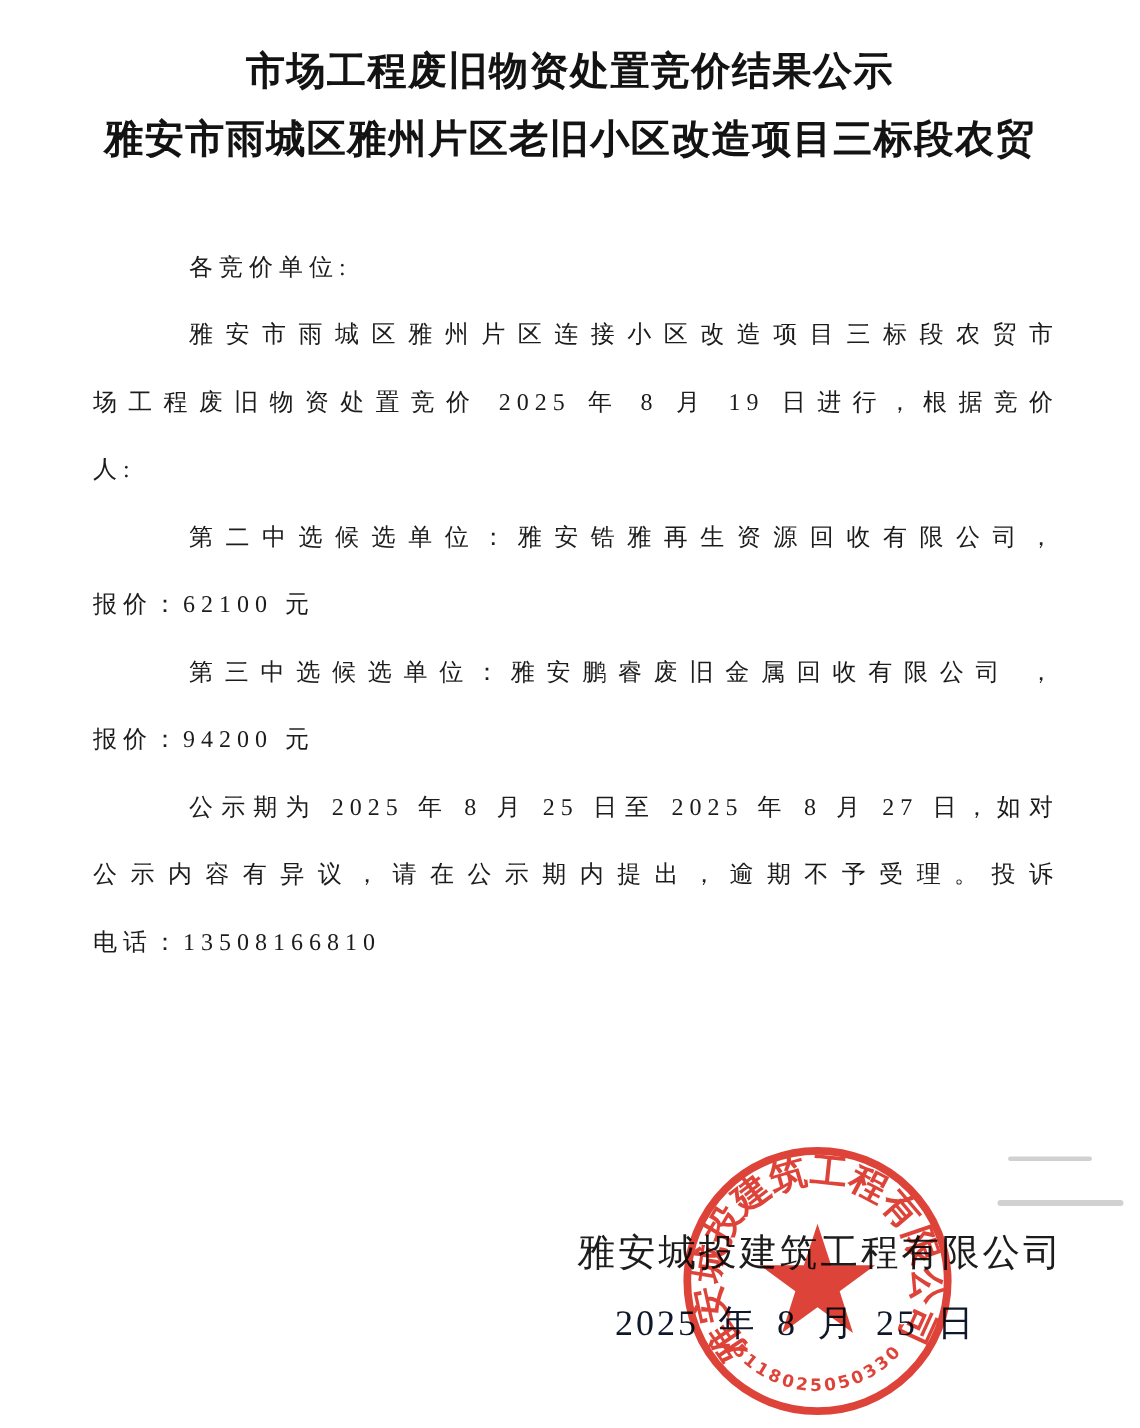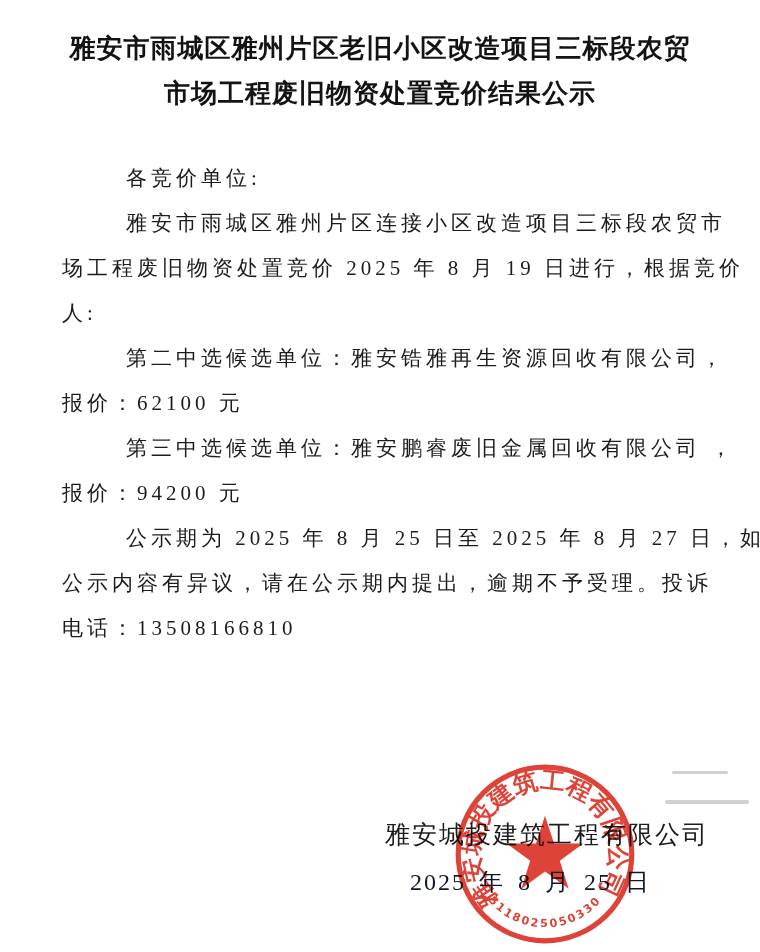--- a/index.html
+++ b/index.html
@@ -22,21 +22,21 @@
     font-weight: 700;
     font-size: 26px;
     line-height: 45px;
     letter-spacing: 1px;
     color: #131313;
   }
   .doc-body {
     margin-top: 40px;
     padding: 0 54px 0 62px;
     font-family: "Liberation Serif", "DejaVu Serif", serif;
-    font-size: 21px;
+    font-size: 16px;
     color: #1c1c1c;
   }
   .line {
     height: 45px;
     line-height: 45px;
     white-space: nowrap;
     letter-spacing: 4px;
     text-align: justify;
     text-align-last: justify;
   }
@@ -88,22 +88,22 @@
   }
   .artifact.a1 { left: 672px; top: 771px; width: 56px; height: 3px; }
   .artifact.a2 { left: 665px; top: 800px; width: 84px; height: 4px; }
 </style>
 </head>
 <body>
 
 <div class="page">
 
   <div class="doc-title">
+    <div>市场工程废旧物资处置竞价结果公示</div>
     <div>雅安市雨城区雅州片区老旧小区改造项目三标段农贸</div>
-    <div>市场工程废旧物资处置竞价结果公示</div>
   </div>
 
   <div class="doc-body">
     <div class="line short indent">各竞价单位:</div>
 
     <div>
       <div class="line indent">雅安市雨城区雅州片区连接小区改造项目三标段农贸市</div>
       <div class="line">场工程废旧物资处置竞价 2025 年 8 月 19 日进行，根据竞价</div>
       <div class="line short">人:</div>
     </div>

